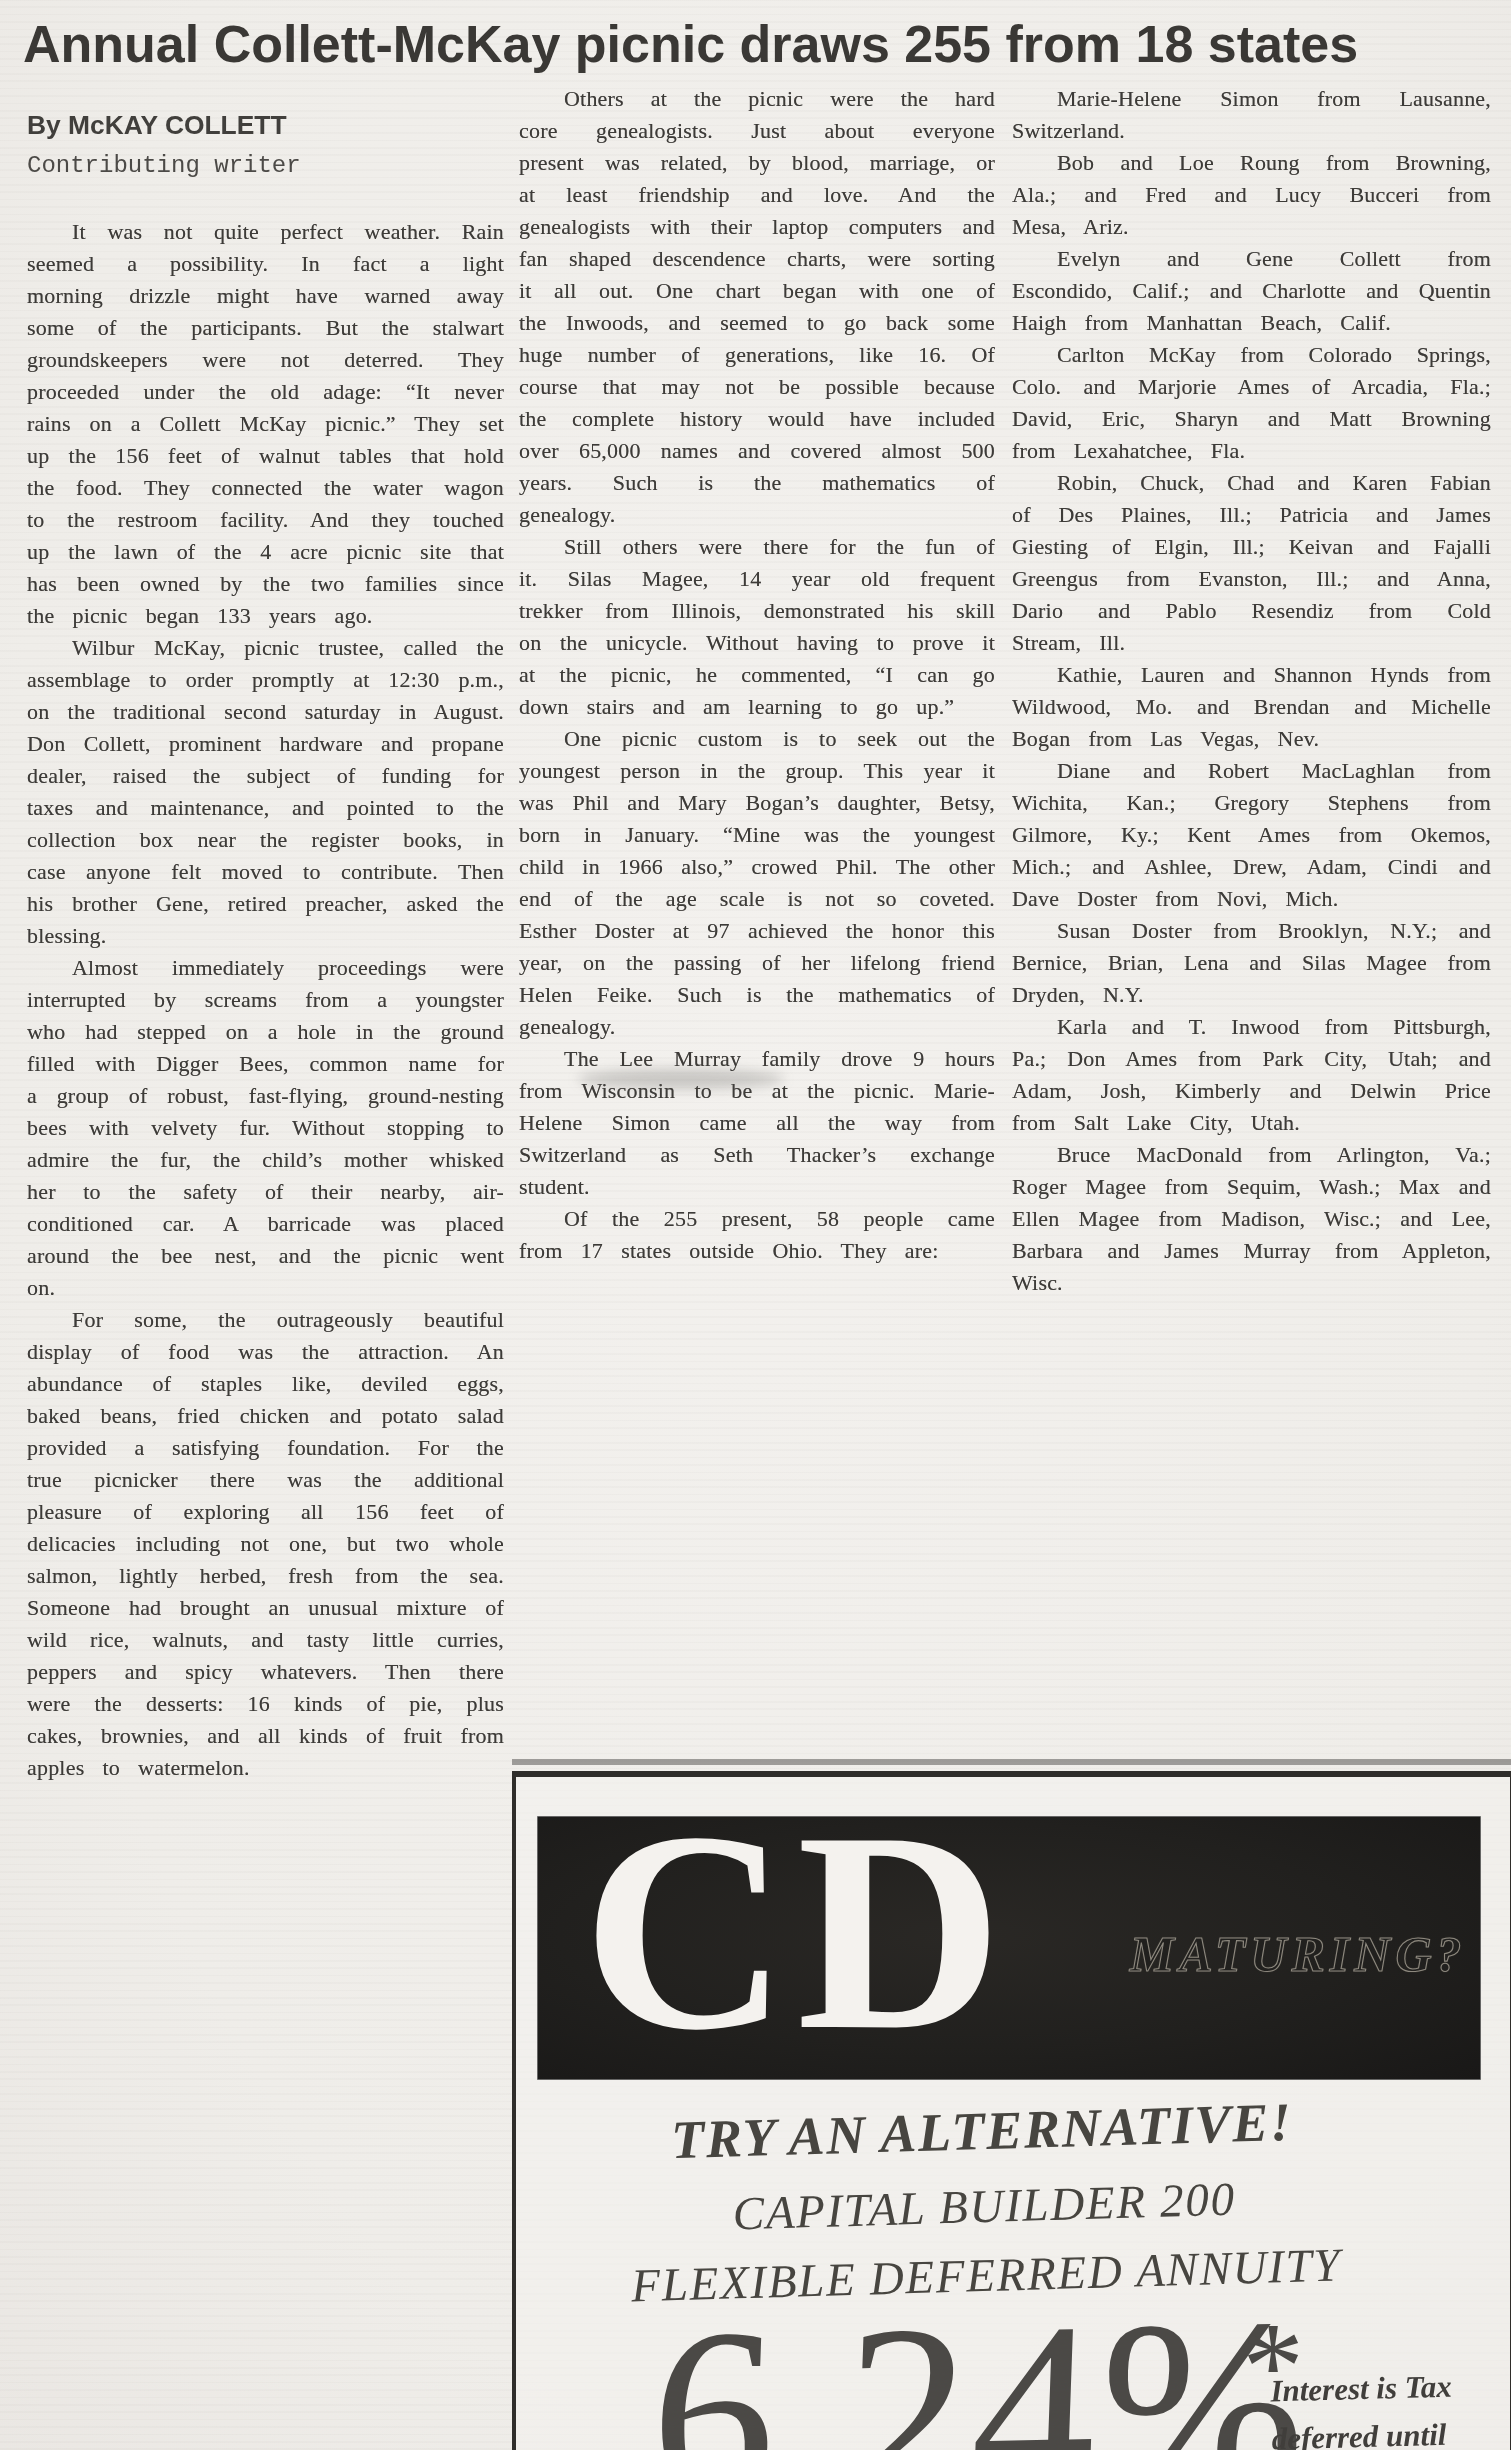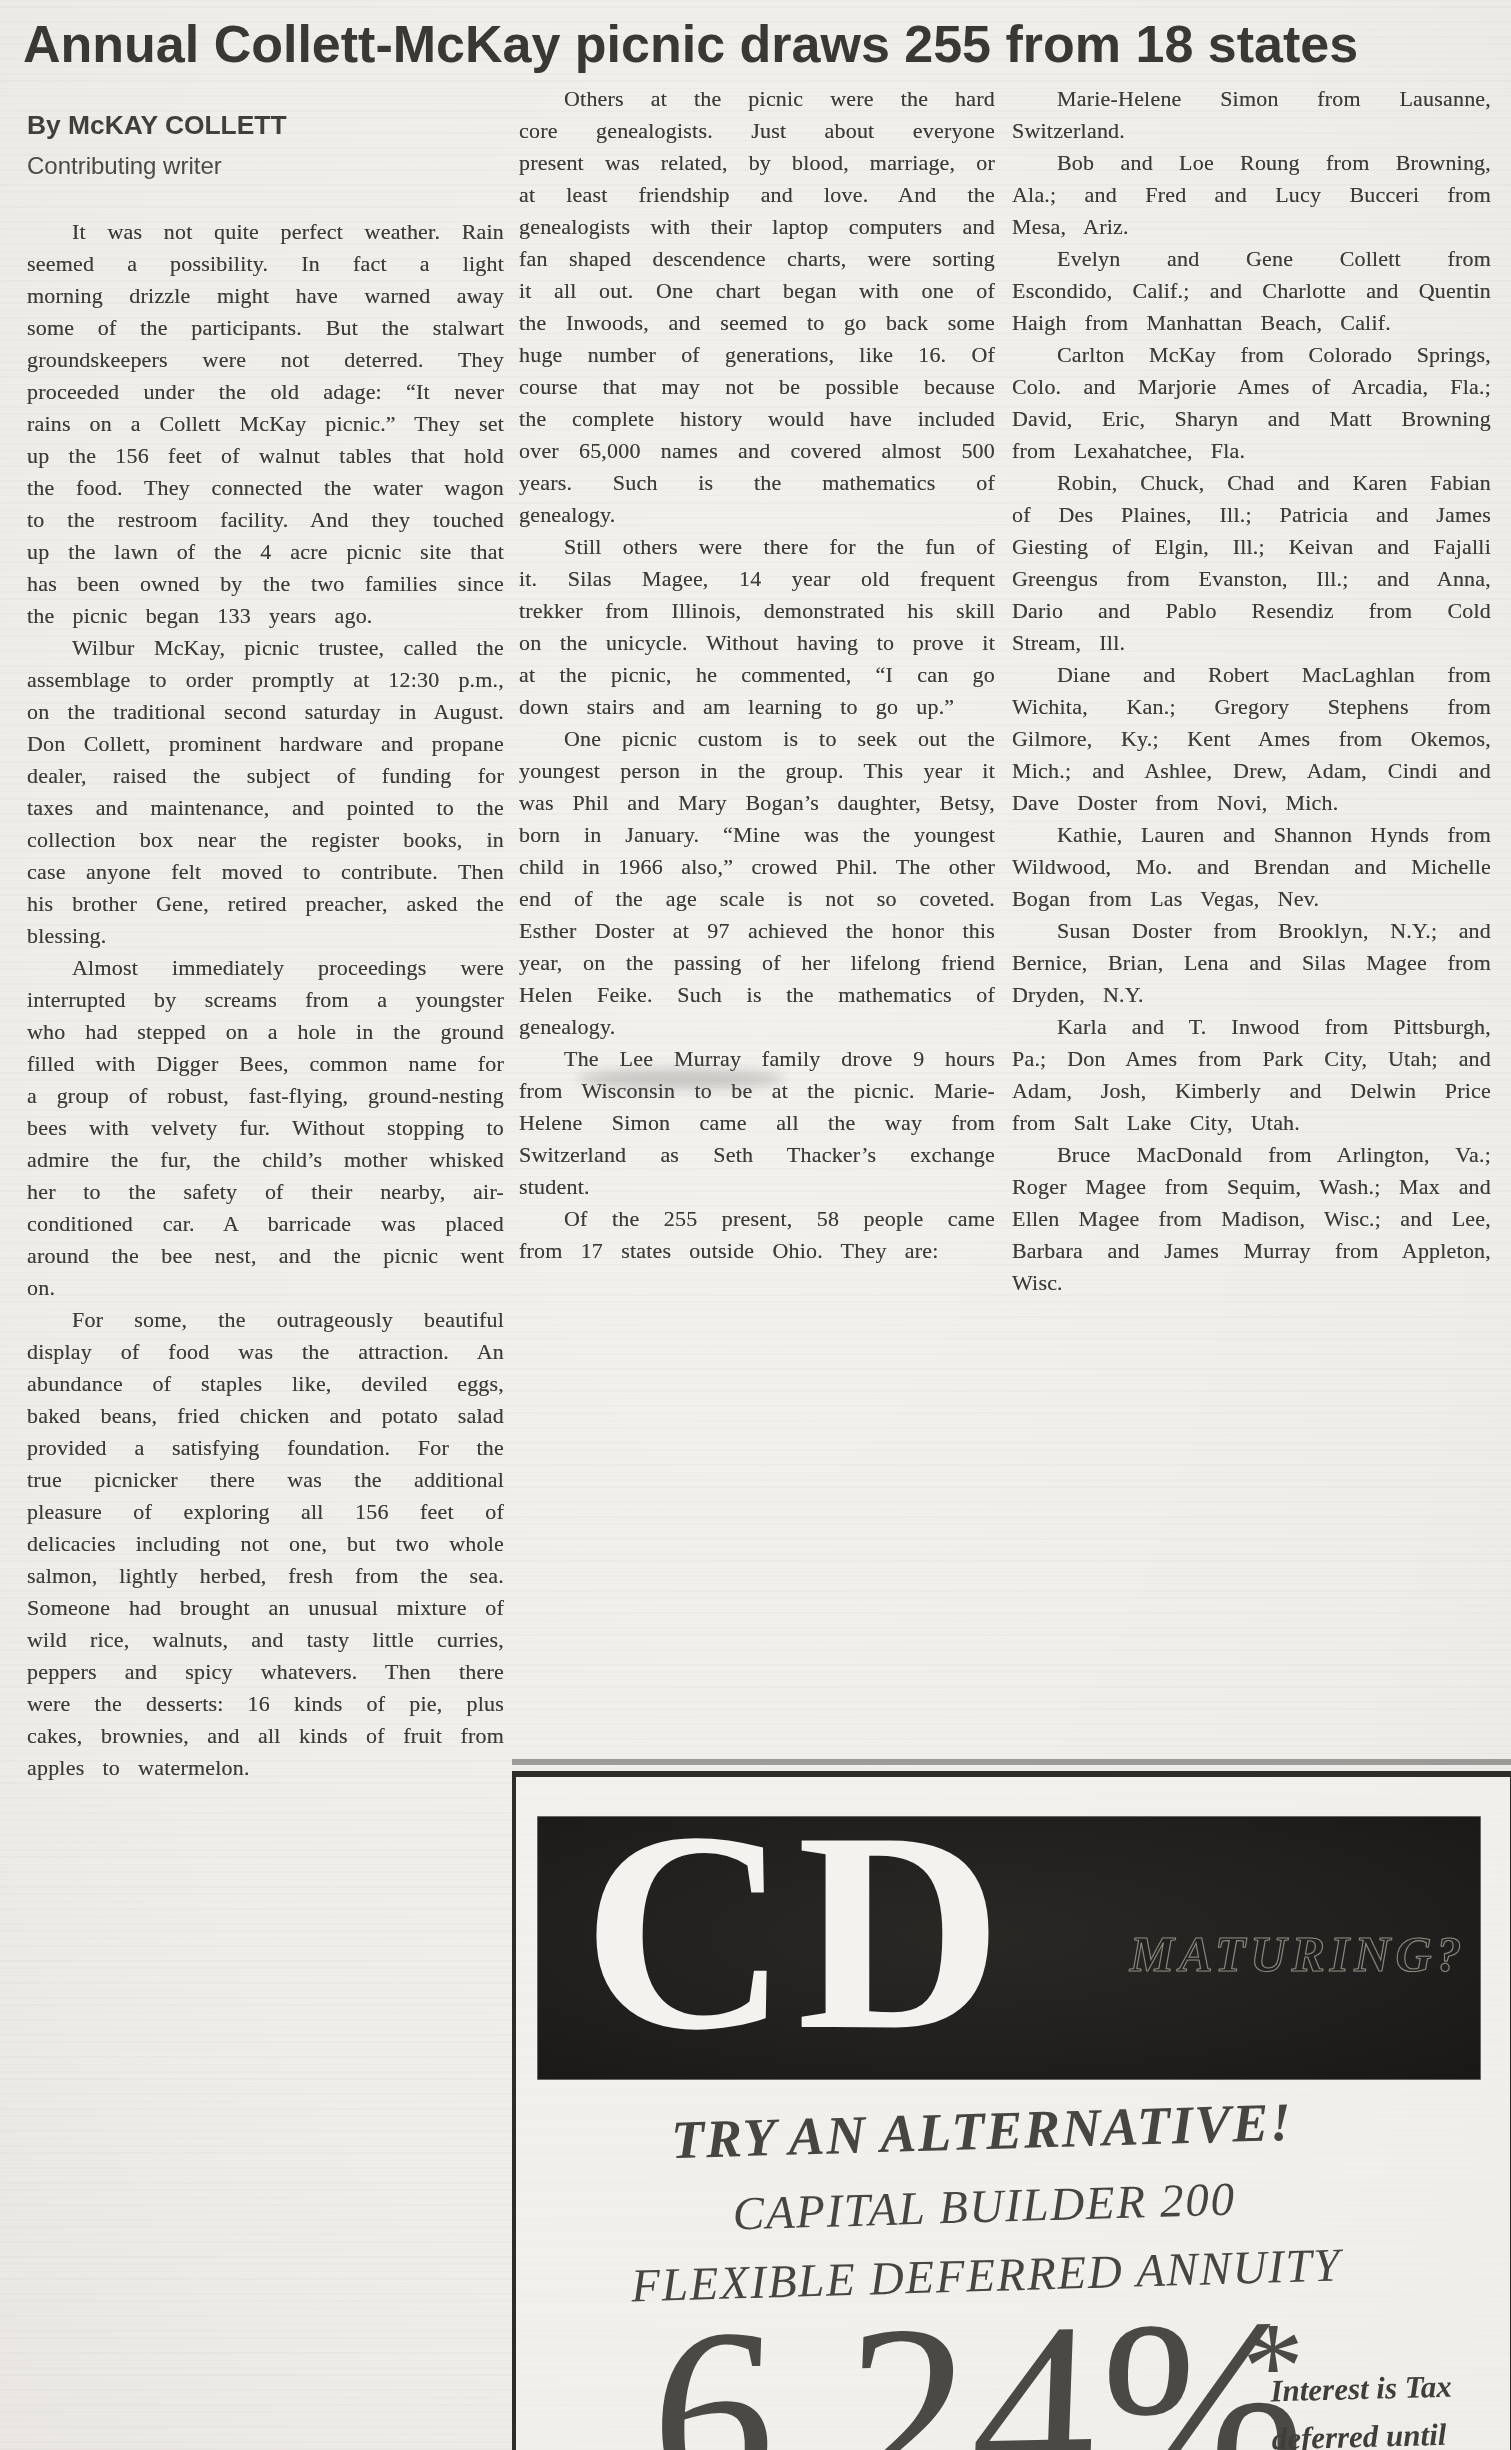--- a/index.html
+++ b/index.html
@@ -30,21 +30,21 @@
   }
   .byline-author {
     position: absolute; left: 27px; top: 110px;
     font-family: "Liberation Sans", sans-serif;
     font-weight: bold;
     font-size: 26.4px;
     color: #413f3c;
   }
   .byline-role {
     position: absolute; left: 27px; top: 152px;
-    font-family: Liberation Sans, sans-serif;
+    font-family: Liberation Mono, monospace;
     font-size: 24px;
     color: #4c4a47;
   }
   .col {
     position: absolute;
     text-align: justify;
     font-size: 22px;
     line-height: 32px;
     word-spacing: 12.4px;
     letter-spacing: 0.2px;
@@ -173,22 +173,22 @@
     <p>The Lee Murray family drove 9 hours from Wisconsin to be at the picnic. Marie-Helene Simon came all the way from Switzerland as Seth Thacker’s exchange student.</p>
     <p>Of the 255 present, 58 people came from 17 states outside Ohio. They are:</p>
   </div>
 
   <div class="col col-3">
     <p>Marie-Helene Simon from Lausanne, Switzerland.</p>
     <p>Bob and Loe Roung from Browning, Ala.; and Fred and Lucy Bucceri from Mesa, Ariz.</p>
     <p>Evelyn and Gene Collett from Escondido, Calif.; and Charlotte and Quentin Haigh from Manhattan Beach, Calif.</p>
     <p>Carlton McKay from Colorado Springs, Colo. and Marjorie Ames of Arcadia, Fla.; David, Eric, Sharyn and Matt Browning from Lexahatchee, Fla.</p>
     <p>Robin, Chuck, Chad and Karen Fabian of Des Plaines, Ill.; Patricia and James Giesting of Elgin, Ill.; Keivan and Fajalli Greengus from Evanston, Ill.; and Anna, Dario and Pablo Resendiz from Cold Stream, Ill.</p>
+    <p>Kathie, Lauren and Shannon Hynds from Wildwood, Mo. and Brendan and Michelle Bogan from Las Vegas, Nev.</p>
     <p>Diane and Robert MacLaghlan from Wichita, Kan.; Gregory Stephens from Gilmore, Ky.; Kent Ames from Okemos, Mich.; and Ashlee, Drew, Adam, Cindi and Dave Doster from Novi, Mich.</p>
-    <p>Kathie, Lauren and Shannon Hynds from Wildwood, Mo. and Brendan and Michelle Bogan from Las Vegas, Nev.</p>
     <p>Susan Doster from Brooklyn, N.Y.; and Bernice, Brian, Lena and Silas Magee from Dryden, N.Y.</p>
     <p>Karla and T. Inwood from Pittsburgh, Pa.; Don Ames from Park City, Utah; and Adam, Josh, Kimberly and Delwin Price from Salt Lake City, Utah.</p>
     <p>Bruce MacDonald from Arlington, Va.; Roger Magee from Sequim, Wash.; Max and Ellen Magee from Madison, Wisc.; and Lee, Barbara and James Murray from Appleton, Wisc.</p>
   </div>
 
   <div class="smudge"></div>
 
   <div class="ad">
     <div class="ad-banner">
       <span class="cd-text">CD</span>

